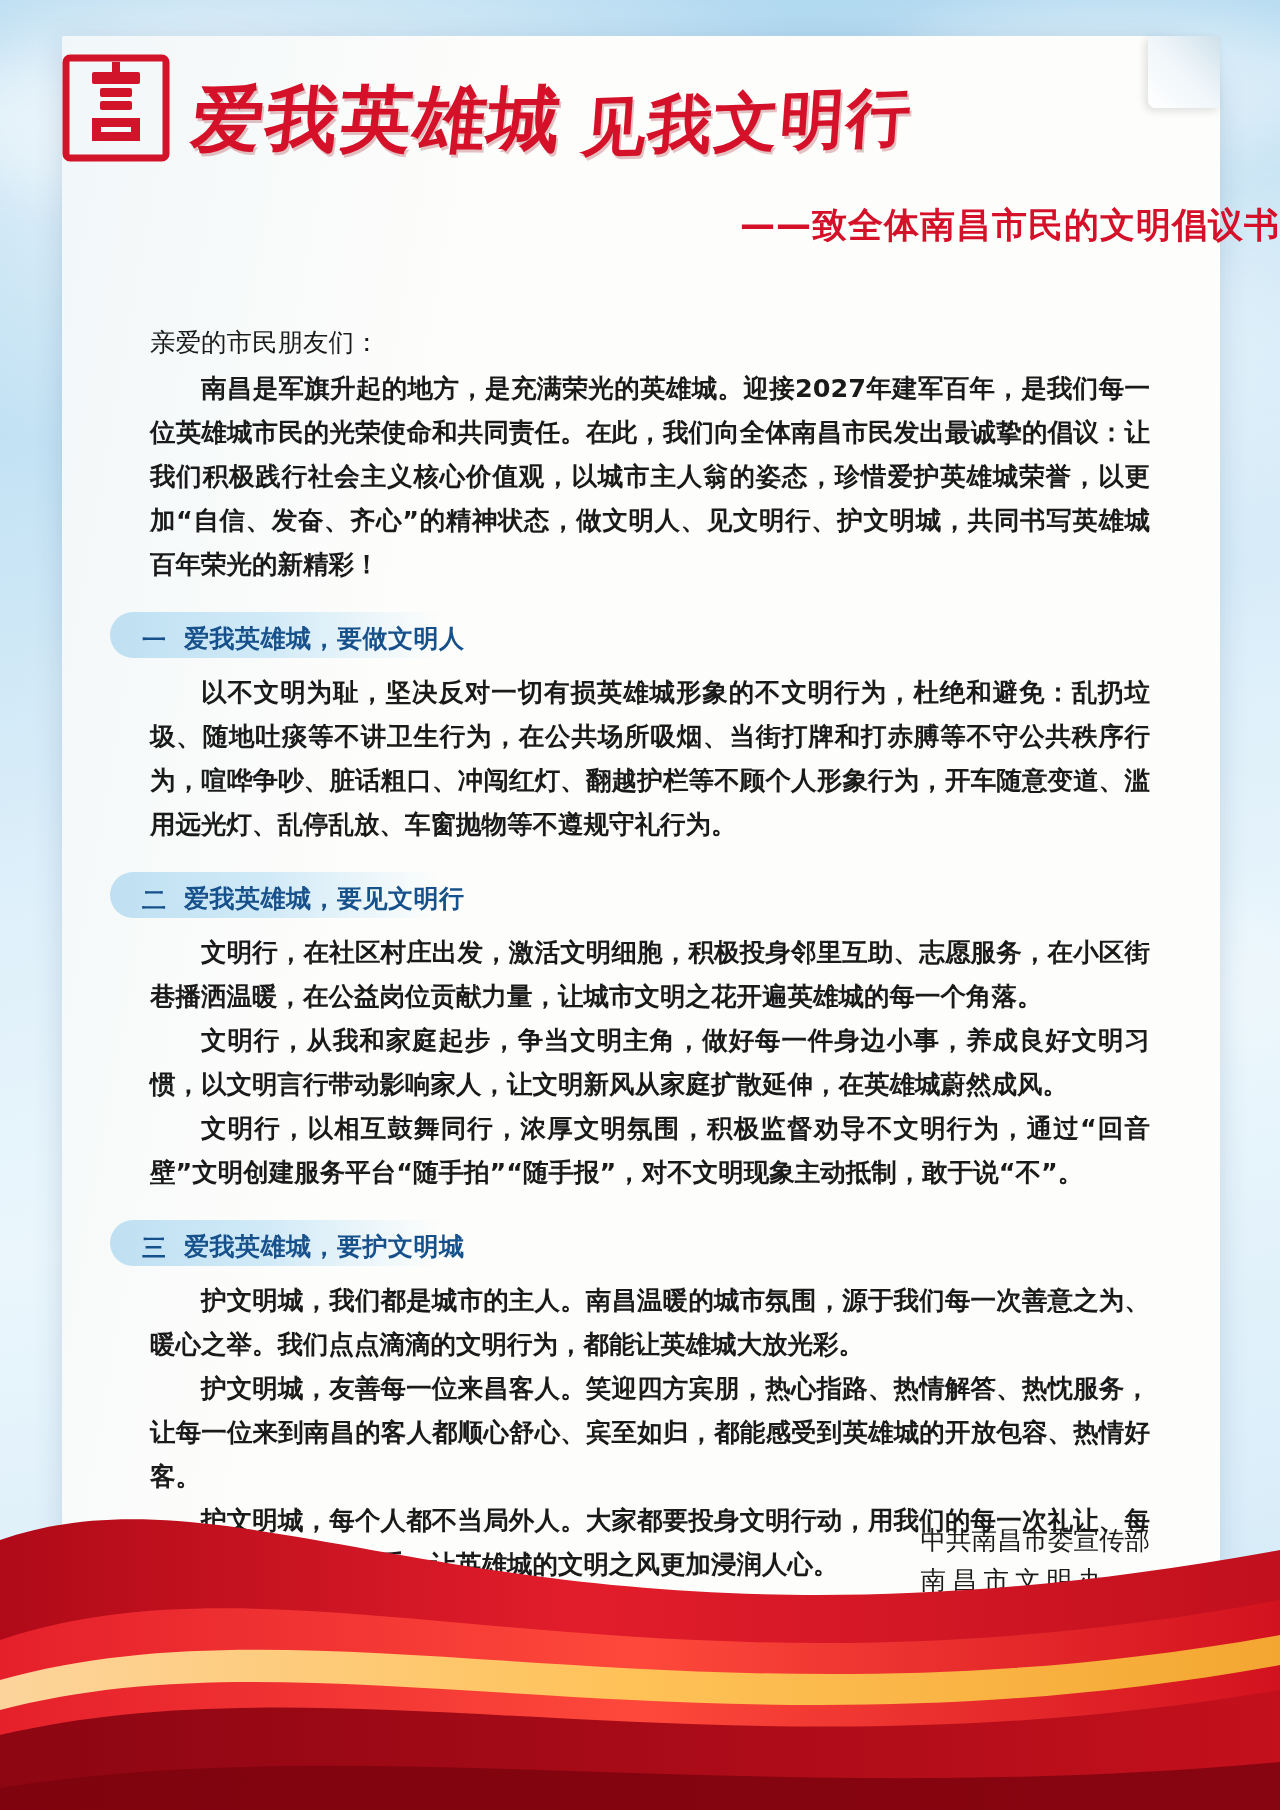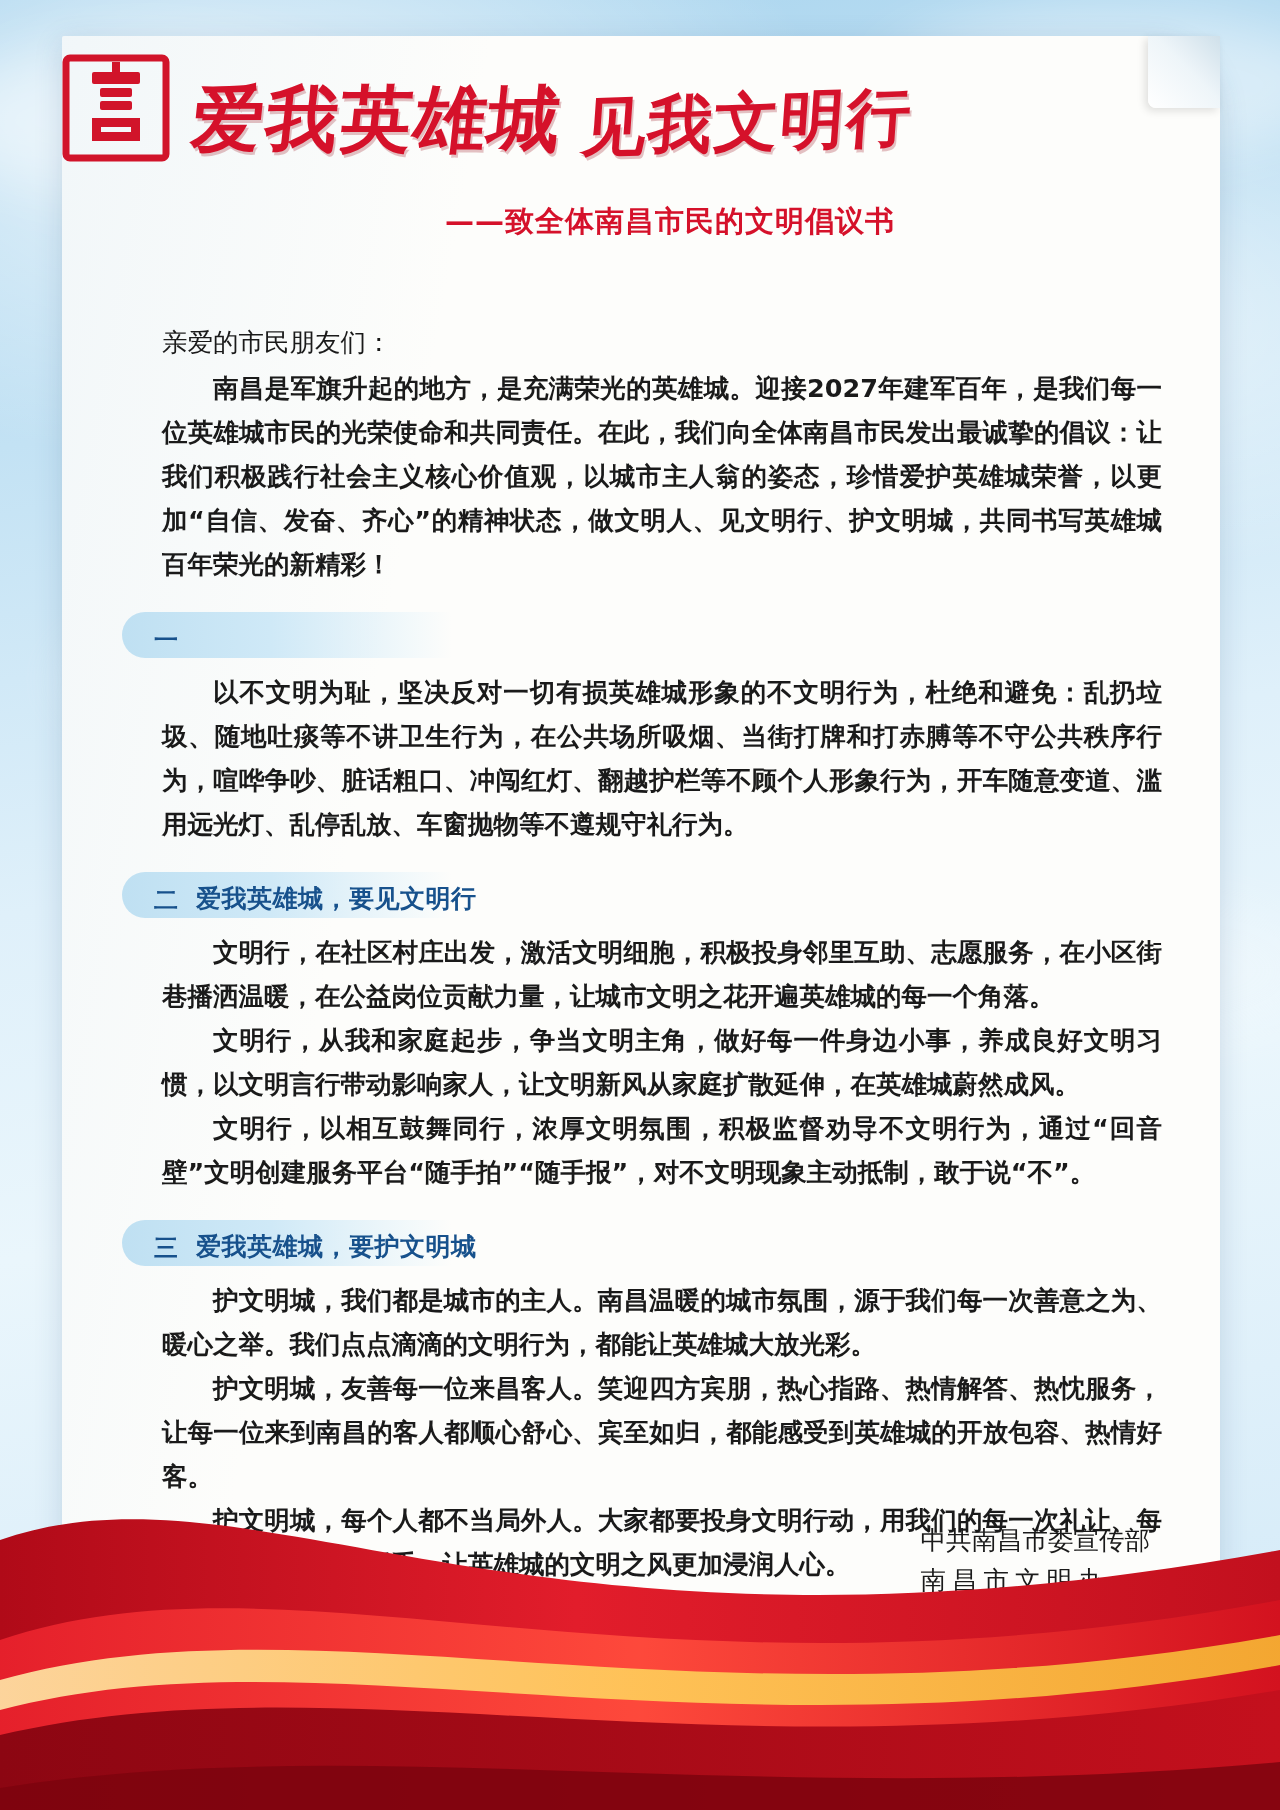--- a/index.html
+++ b/index.html
@@ -108,41 +108,40 @@
     font-size: 64px;
     letter-spacing: 2px;
     transform: skewX(-6deg) rotate(-2deg);
     text-shadow: 2px 3px 0 rgba(150,10,25,0.25);
   }
   .title-sub {
     position: absolute;
     left: 0;
     top: 178px;
     width: 100%;
-    text-align: center;
+    text-align: right;
     color: #d5112a;
-    font-size: 29px;
+    font-size: 35px;
     font-weight: bold;
     letter-spacing: 1px;
     font-family: "DejaVu Sans", "Liberation Sans", sans-serif;
     padding-left: 60px;
     box-sizing: border-box;
   }
 
   
   .content {
     position: absolute;
     left: 150px;
     top: 320px;
     width: 1000px;
     color: #1a1a1a;
     font-size: 25.5px;
     line-height: 44px;
     font-family: "DejaVu Sans", "Liberation Sans", sans-serif;
-    margin-left: 12px;
   }
   .salutation {
     margin: 0 0 2px 0;
   }
   .para {
     margin: 0;
     text-indent: 2em;
     text-align: justify;
     font-weight: bold;
   }
@@ -249,20 +248,21 @@
 
   <div class="content">
 
     <p class="salutation">亲爱的市民朋友们：</p>
     <p class="para">南昌是军旗升起的地方，是充满荣光的英雄城。迎接2027年建军百年，是我们每一位英雄城市民的光荣使命和共同责任。在此，我们向全体南昌市民发出最诚挚的倡议：让我们积极践行社会主义核心价值观，以城市主人翁的姿态，珍惜爱护英雄城荣誉，以更加“自信、发奋、齐心”的精神状态，做文明人、见文明行、护文明城，共同书写英雄城百年荣光的新精彩！</p>
 
     <div class="block">
       <div class="section-head">
         <div class="ribbon-bg"></div>
         <span class="sec-num">一</span>
+        <span class="sec-label">爱我英雄城，要做文明人</span>
       </div>
       <p class="para">以不文明为耻，坚决反对一切有损英雄城形象的不文明行为，杜绝和避免：乱扔垃圾、随地吐痰等不讲卫生行为，在公共场所吸烟、当街打牌和打赤膊等不守公共秩序行为，喧哗争吵、脏话粗口、冲闯红灯、翻越护栏等不顾个人形象行为，开车随意变道、滥用远光灯、乱停乱放、车窗抛物等不遵规守礼行为。</p>
     </div>
 
     <div class="block">
       <div class="section-head">
         <div class="ribbon-bg"></div>
         <span class="sec-num">二</span>
         <span class="sec-label">爱我英雄城，要见文明行</span>
       </div>

